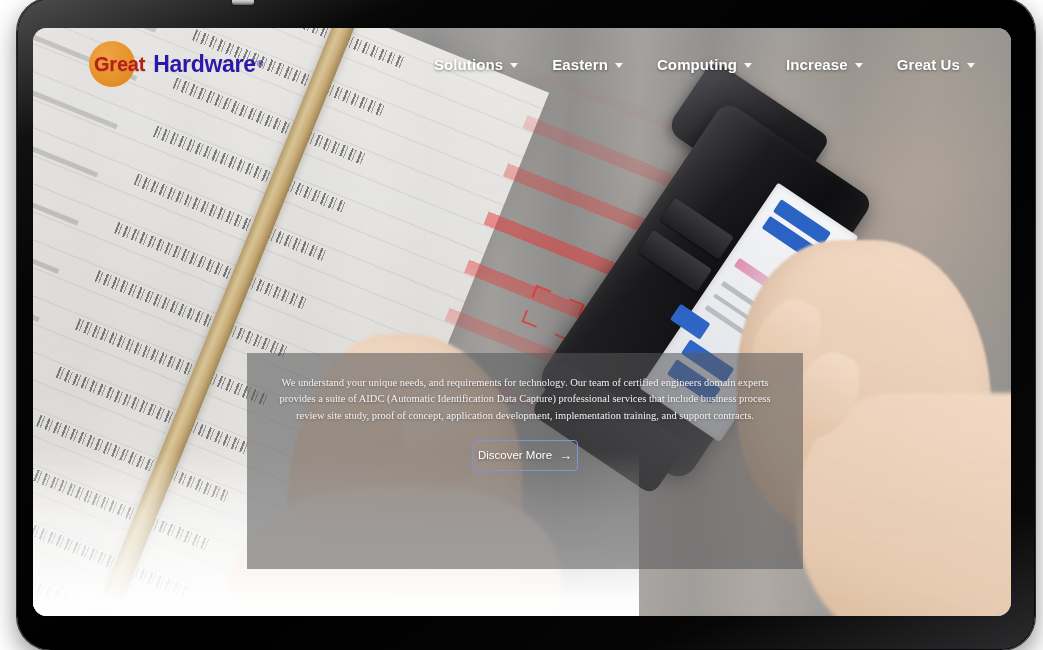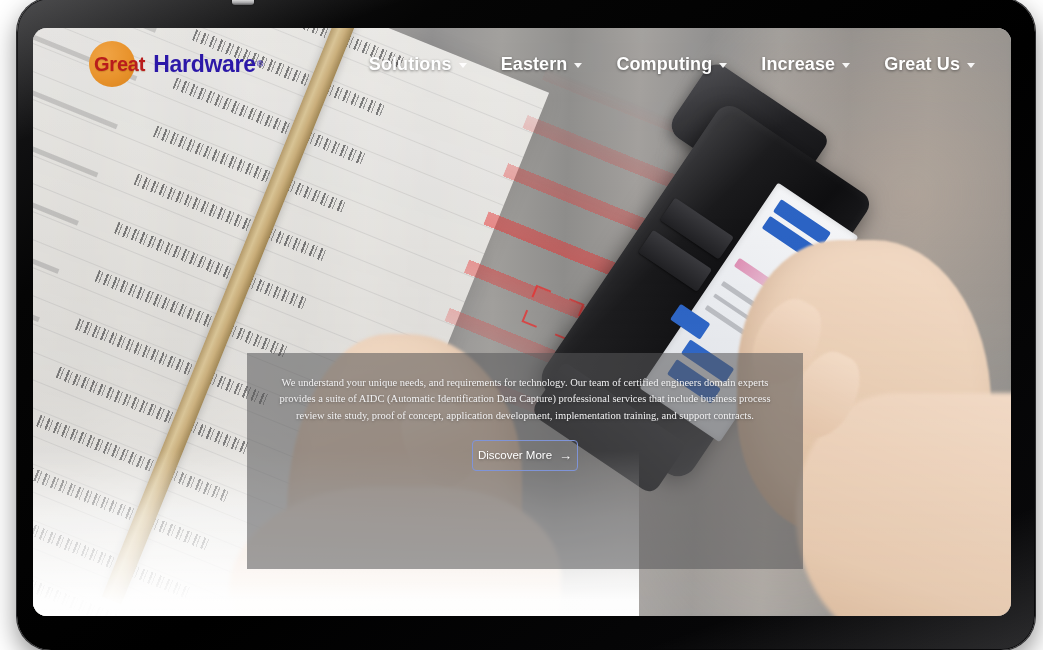--- a/index.html
+++ b/index.html
@@ -407,21 +407,21 @@
     margin-left: auto;
     display: flex;
     align-items: center;
     gap: 34px;
   }
   .nav-item {
     display: flex;
     align-items: center;
     gap: 7px;
     color: #ffffff;
-    font-size: 18px;
+    font-size: 15px;
     font-weight: bold;
     letter-spacing: 0.1px;
     cursor: pointer;
     text-shadow: 0 1px 3px rgba(0,0,0,0.45);
     white-space: nowrap;
   }
   .caret {
     width: 0; height: 0;
     border-left: 4px solid transparent;
     border-right: 4px solid transparent;

